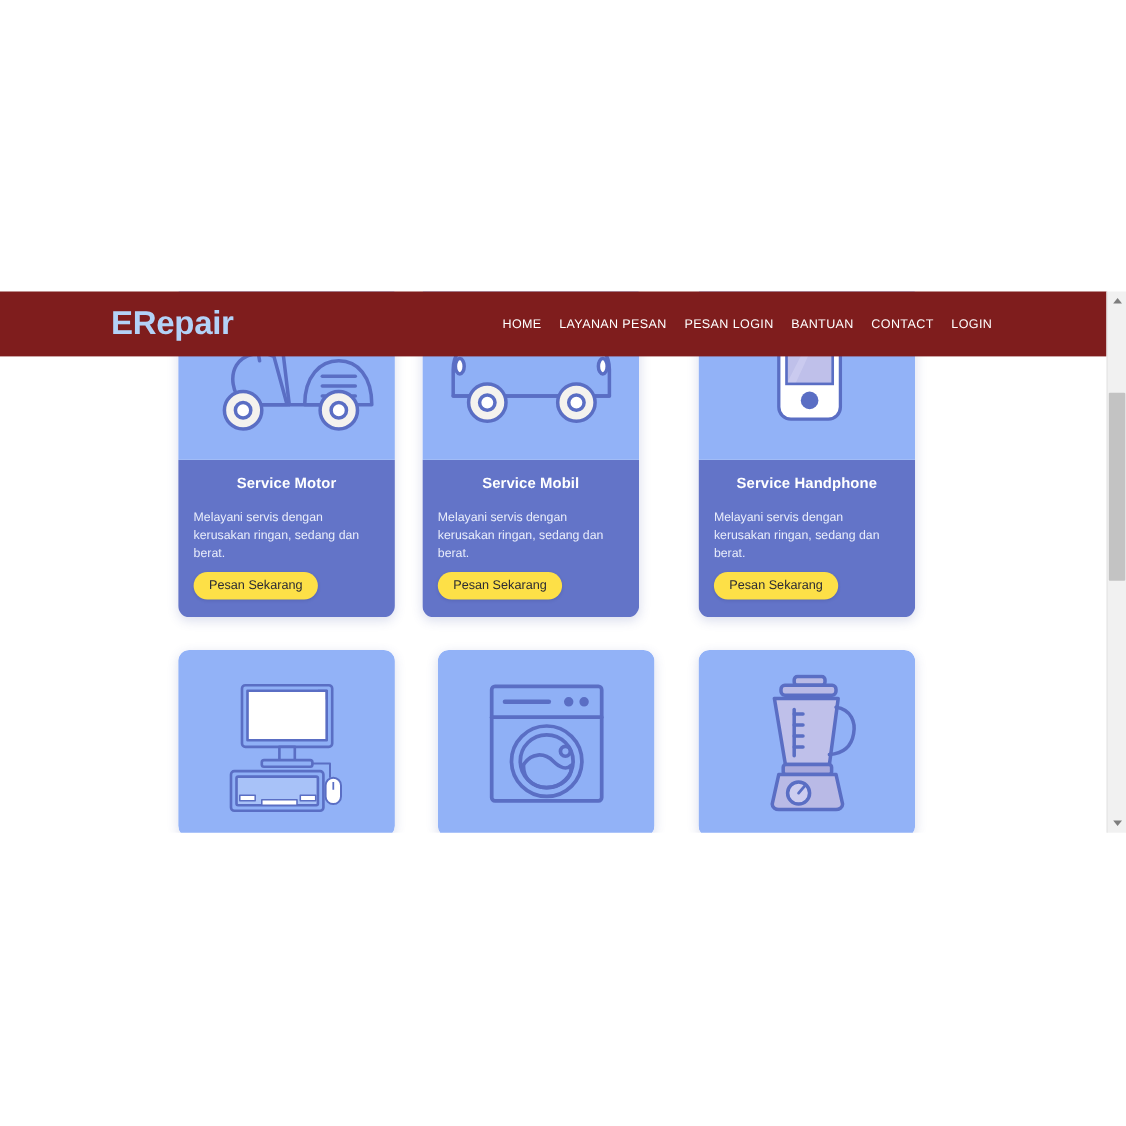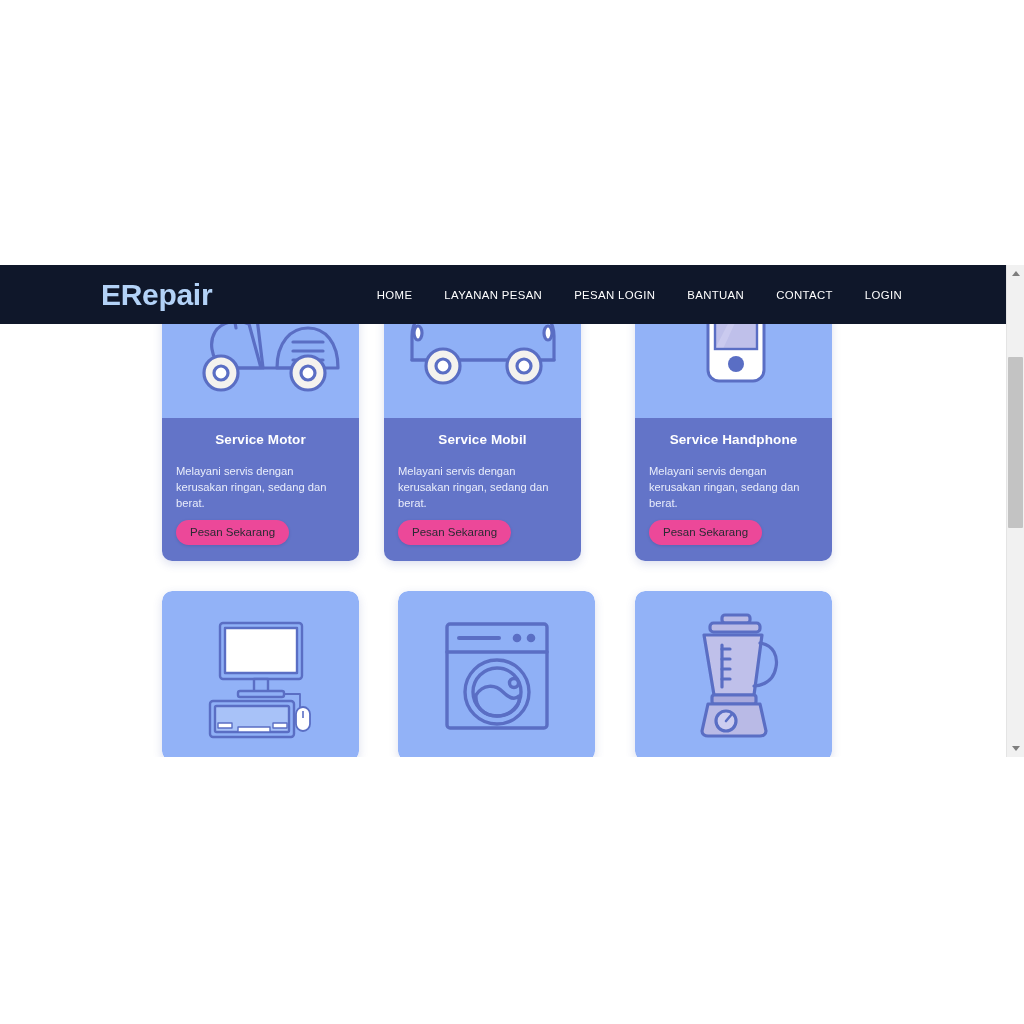--- a/index.html
+++ b/index.html
@@ -83,21 +83,21 @@
 
   .svc-desc {
     font-size: 11.2px;
     line-height: 16px;
     color: #e9edfb;
     margin: 16px 0 9px 0;
   }
 
   .svc-btn {
     display: inline-block;
-    background: #ec4899;
+    background: #fde047;
     color: #2a2a33;
     border: none;
     border-radius: 40px;
     padding: 6px 14px 7px 14px;
     font-size: 11.5px;
     font-family: "Liberation Sans", sans-serif;
     cursor: pointer;
     box-shadow: 0 1px 3px rgba(30, 40, 90, 0.18);
   }
 
@@ -107,42 +107,42 @@
     border-radius: 10px;
   }
 
   
   #navbar {
     position: absolute;
     left: 0;
     top: 265px;
     width: 1006px;
     height: 59px;
-    background: #0f172a;
+    background: #7f1d1d;
     display: flex;
     align-items: center;
     z-index: 40;
   }
 
   #brand {
     margin-left: 101px;
     font-size: 30px;
     font-weight: bold;
     color: #b3d2f7;
     letter-spacing: -0.3px;
     line-height: 1;
     white-space: nowrap;
   }
 
   #navlinks {
     margin-left: auto;
     margin-right: 104px;
     display: flex;
     align-items: center;
-    gap: 32px;
+    gap: 16px;
   }
 
   .navlink {
     color: #ffffff;
     font-size: 11.4px;
     letter-spacing: 0.35px;
     text-decoration: none;
     white-space: nowrap;
     cursor: pointer;
   }

